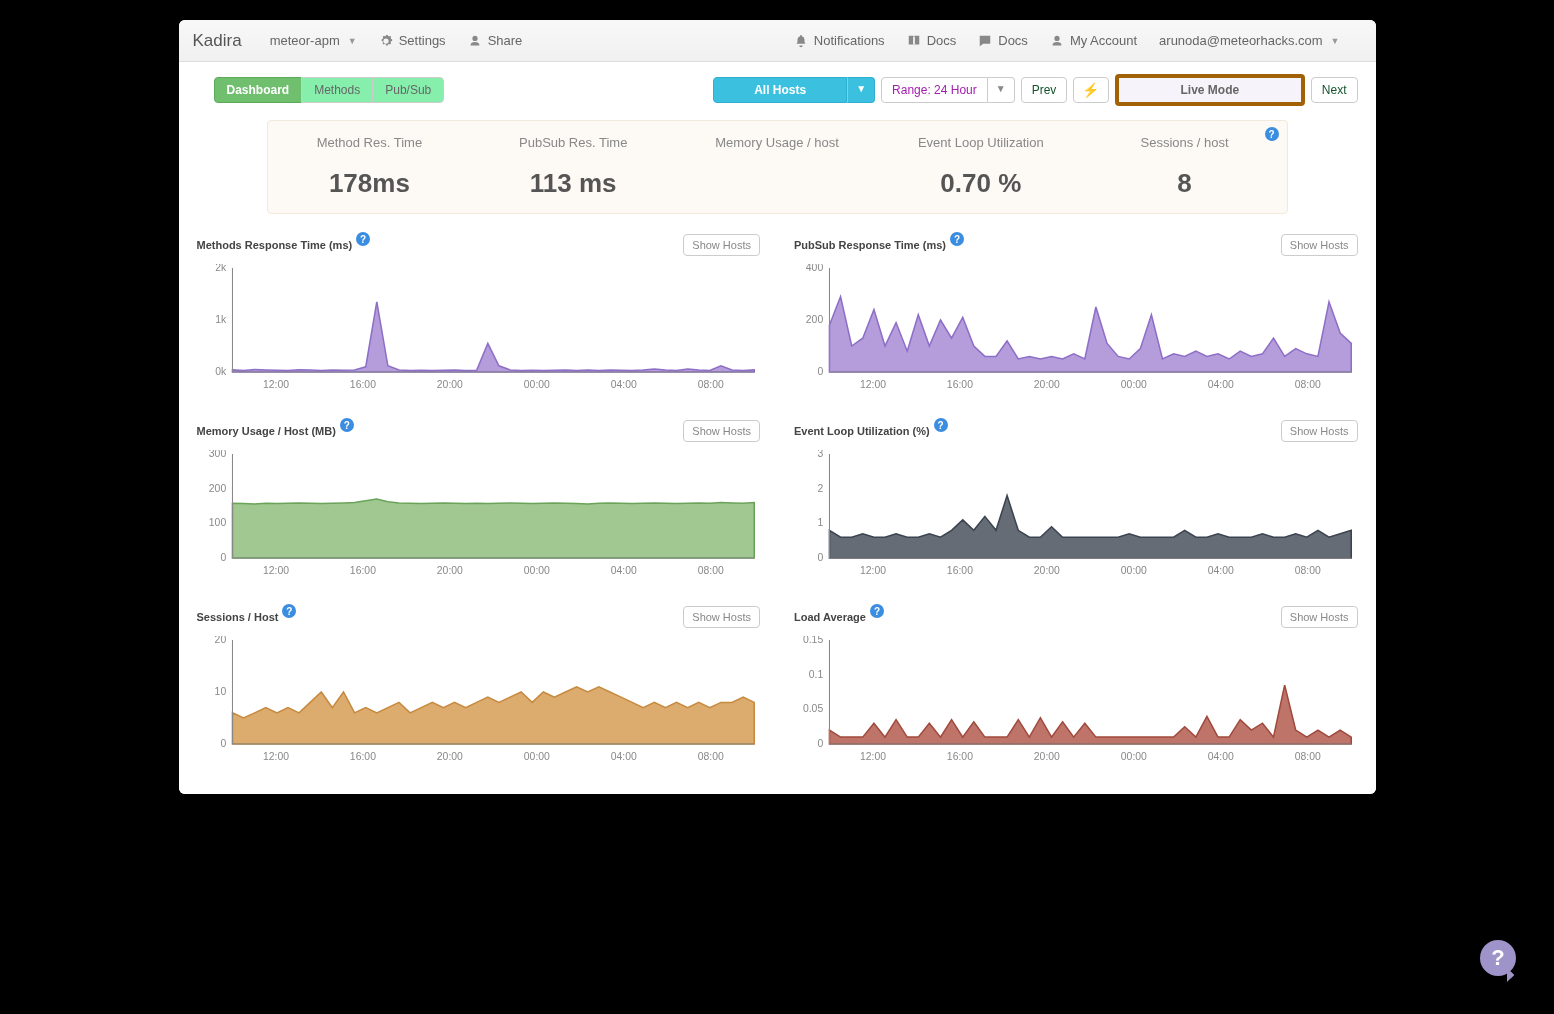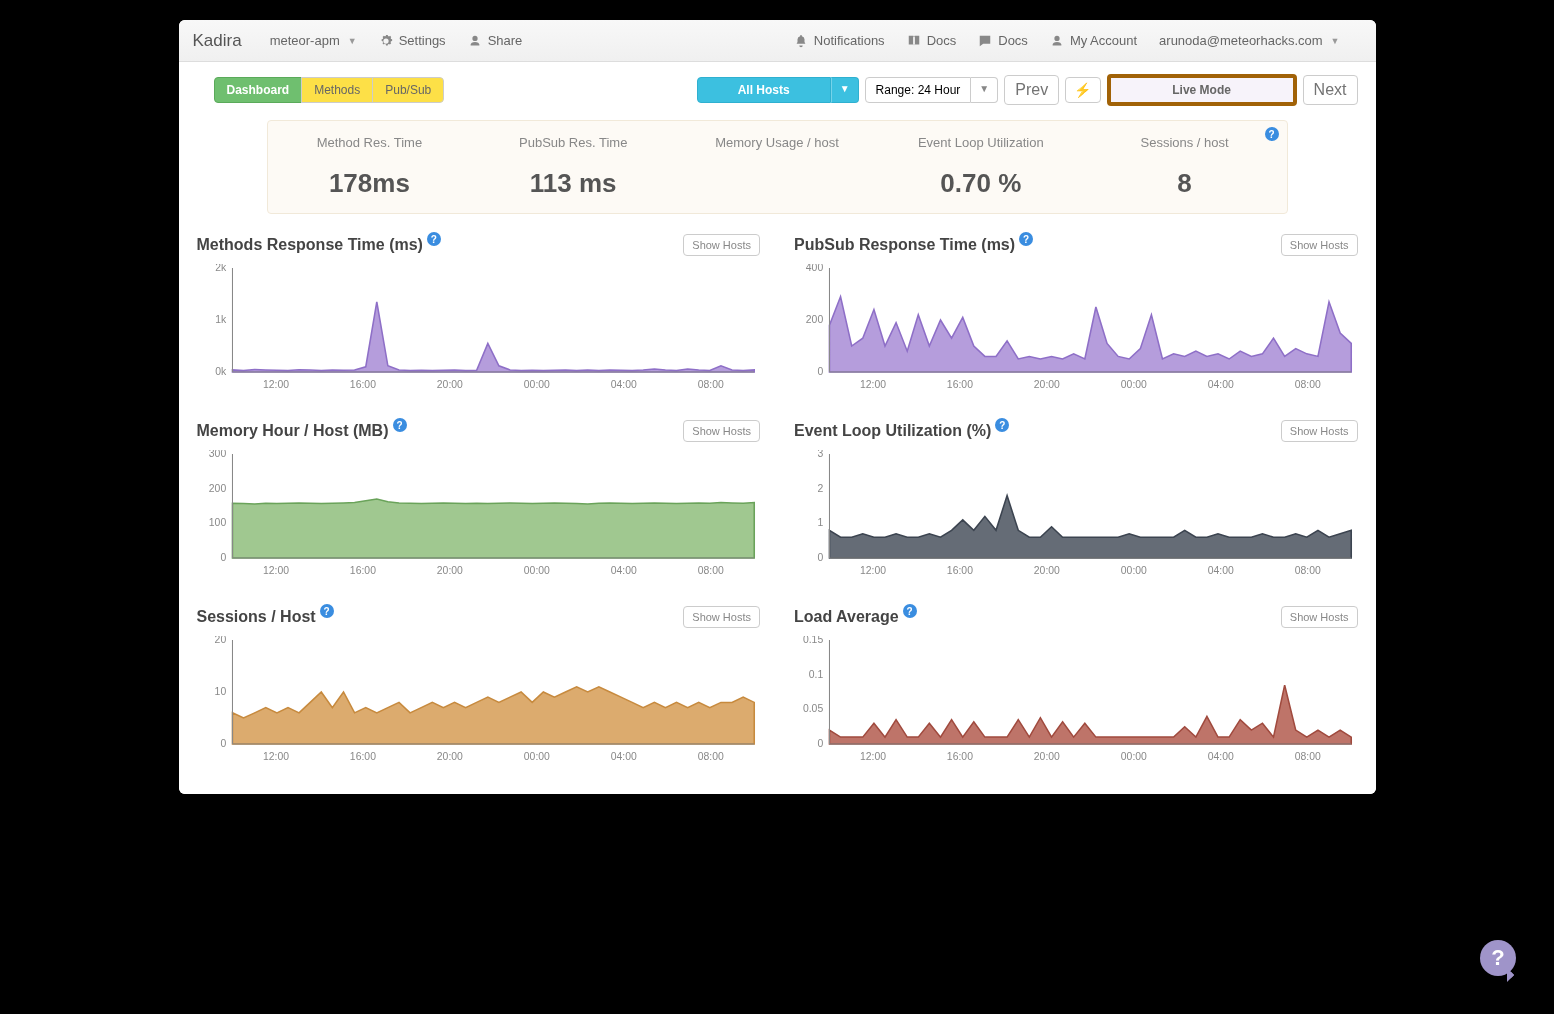--- a/index.html
+++ b/index.html
@@ -7,44 +7,44 @@
   .window { width: 1197px; margin: 0 auto; background: #fff; border-radius: 6px; overflow: hidden; box-shadow: 0 10px 40px rgba(0,0,0,.4); }
   .topbar { display: flex; align-items: center; background: linear-gradient(#f8f8f8,#f0f0f0); border-bottom: 1px solid #ddd; padding: 0 14px; height: 42px; }
   .brand { font-size: 17px; color: #555; font-weight: 400; margin-right: 28px; }
   .tb-item { display: flex; align-items: center; gap: 6px; color: #666; margin-right: 22px; cursor: pointer; font-size: 13px; }
   .tb-item .ico { width: 14px; height: 14px; fill: #888; }
   .caret { font-size: 9px; color: #999; margin-left: 2px; }
   .spacer { flex: 1; }
   .content { background: #fff; padding: 12px 18px 28px; }
   .controls { display: flex; align-items: center; gap: 6px; margin-bottom: 14px; }
   .tabgroup { display: inline-flex; border-radius: 4px; overflow: hidden; }
-  .tab { padding: 5px 12px; border: 1px solid #ccc; background: #fde047; color: #666; font-size: 12px; cursor: pointer; margin-left: -1px; }
+  .tab { padding: 5px 12px; border: 1px solid #ccc; background: #86efac; color: #666; font-size: 12px; cursor: pointer; margin-left: -1px; }
   .tab:first-child { border-radius: 4px 0 0 4px; margin-left: 17px; }
   .tab:last-child { border-radius: 0 4px 4px 0; }
   .tab.active { background: #6fbf6f; border-color: #5aaa5a; color: #fff; font-weight: 600; }
-  .btn { padding: 5px 10px; border: 1px solid #ccc; border-radius: 4px; background: #fff; color: #737373; font-size: 16px; cursor: pointer; }
+  .btn { padding: 5px 10px; border: 1px solid #ccc; border-radius: 4px; background: #fff; color: #14532d; font-size: 12px; cursor: pointer; }
   .btn-small { padding: 4px 8px; font-size: 11px; color: #888; }
   .allhosts-wrap { display: inline-flex; }
   .allhosts { background: #3cc0e0; border: 1px solid #2fb0d0; color: #fff; font-weight: 600; padding: 5px 40px; border-radius: 4px 0 0 4px; font-size: 12px; cursor: pointer; }
   .allhosts-dd { background: #3cc0e0; border: 1px solid #2fb0d0; border-left: 1px solid rgba(255,255,255,.3); color: #fff; padding: 5px 8px; border-radius: 0 4px 4px 0; font-size: 10px; cursor: pointer; }
   .range-wrap { display: inline-flex; }
-  .range { border: 1px solid #ccc; padding: 5px 10px; border-radius: 4px 0 0 4px; font-size: 12px; color: #000000; }
+  .range { border: 1px solid #ccc; padding: 5px 10px; border-radius: 4px 0 0 4px; font-size: 12px; color: #a21caf; }
   .range-dd { border: 1px solid #ccc; border-left: none; padding: 5px 8px; border-radius: 0 4px 4px 0; font-size: 10px; color: #888; cursor: pointer; }
   .bolt { color: #e74c3c; font-size: 14px; padding: 4px 8px; border: 1px solid #ccc; border-radius: 4px; cursor: pointer; }
   .livemode { flex: 0 0 190px; text-align: center; background: #f7f3fa; border: 4px solid #a16207; color: #666; padding: 5px 10px; border-radius: 4px; font-size: 12px; font-weight: 600; }
   .summary { display: flex; background: #fdfaf5; border: 1px solid #f1e9d9; border-radius: 4px; padding: 14px 0; margin: 0 70px 20px; position: relative; }
   .summary .cell { flex: 1; text-align: center; }
   .summary .lbl { color: #888; font-size: 13px; margin-bottom: 18px; }
   .summary .val { color: #555; font-size: 26px; font-weight: 700; }
   .summary .help { position: absolute; top: 6px; right: 8px; }
   .help { display: inline-flex; width: 14px; height: 14px; border-radius: 50%; background: #3a8de0; color: #fff; font-size: 10px; font-weight: 700; align-items: center; justify-content: center; cursor: pointer; }
   .charts { display: grid; grid-template-columns: 1fr 1fr; gap: 26px 34px; }
   .chart-card { }
   .chart-head { display: flex; align-items: center; margin-bottom: 8px; }
-  .chart-title { font-size: 16px; font-weight: 700; color: #444; }
+  .chart-title { font-size: 11px; font-weight: 700; color: #444; }
   .chart-head .help { margin-left: 4px; position: relative; top: -6px; }
   .chart-head .spacer2 { flex: 1; }
   .chart { position: relative; height: 130px; width: 100%; }
   .chart svg { width: 100%; height: 100%; display: block; }
   .ytick { font-size: 10px; fill: #888; }
   .xtick { font-size: 10px; fill: #888; }
   .axis { stroke: #888; stroke-width: 1; }
   .float-help { position: fixed; right: 38px; bottom: 38px; width: 36px; height: 36px; border-radius: 50%; background: #9f94c9; color: #fff; font-size: 22px; font-weight: 700; display: flex; align-items: center; justify-content: center; cursor: pointer; }
   .float-help::after { content:''; position:absolute; bottom:-4px; right:4px; border:5px solid transparent; border-top-color:#9f94c9; border-right-color:#9f94c9; transform:rotate(45deg); }
 </style>
@@ -193,21 +193,21 @@
               <text class="xtick" x="159" y="124" text-anchor="middle">16:00</text>
               <text class="xtick" x="242.33333333333334" y="124" text-anchor="middle">20:00</text>
               <text class="xtick" x="325.6666666666667" y="124" text-anchor="middle">00:00</text>
               <text class="xtick" x="409" y="124" text-anchor="middle">04:00</text>
               <text class="xtick" x="492.3333333333333" y="124" text-anchor="middle">08:00</text>
   </svg>
           </div>
   </div>
         <div class="chart-card">
     <div class="chart-head">
-      <span class="chart-title">Memory Hour / Host (MB)</span>
+      <span class="chart-title">Memory Usage / Host (MB)</span>
       <span class="help">?</span>
       <span class="spacer2"></span>
       <span class="btn btn-small">Show Hosts</span>
     </div>
     <div class="chart">
             <svg viewBox="0 0 540 130" preserveAspectRatio="none">
     <path d="M 34 108 L 34.0 53.2 L 44.6 53.6 L 55.3 53.9 L 65.9 53.2 L 76.6 53.6 L 87.2 53.2 L 97.8 52.9 L 108.5 53.2 L 119.1 53.6 L 129.7 53.2 L 140.4 52.9 L 151.0 52.5 L 161.7 50.8 L 172.3 49.1 L 182.9 51.8 L 193.6 52.9 L 204.2 53.2 L 214.9 53.6 L 225.5 53.2 L 236.1 52.9 L 246.8 53.2 L 257.4 53.6 L 268.0 53.2 L 278.7 53.6 L 289.3 53.2 L 300.0 52.9 L 310.6 53.2 L 321.2 53.6 L 331.9 53.2 L 342.5 52.9 L 353.1 53.2 L 363.8 53.6 L 374.4 53.9 L 385.1 53.2 L 395.7 52.9 L 406.3 53.2 L 417.0 53.6 L 427.6 53.2 L 438.3 52.9 L 448.9 53.2 L 459.5 53.6 L 470.2 53.2 L 480.8 52.9 L 491.4 53.2 L 502.1 52.5 L 512.7 52.9 L 523.4 53.2 L 534.0 52.5 L 534 108 Z" fill="#8fbe7d" stroke="#6aa35a" stroke-width="1.5" fill-opacity="0.85"></path>
     <line class="axis" x1="34" y1="4" x2="34" y2="108"></line>
     <line class="axis" x1="34" y1="108" x2="534" y2="108"></line>
     <text class="ytick" x="28" y="7" text-anchor="end">300</text>

